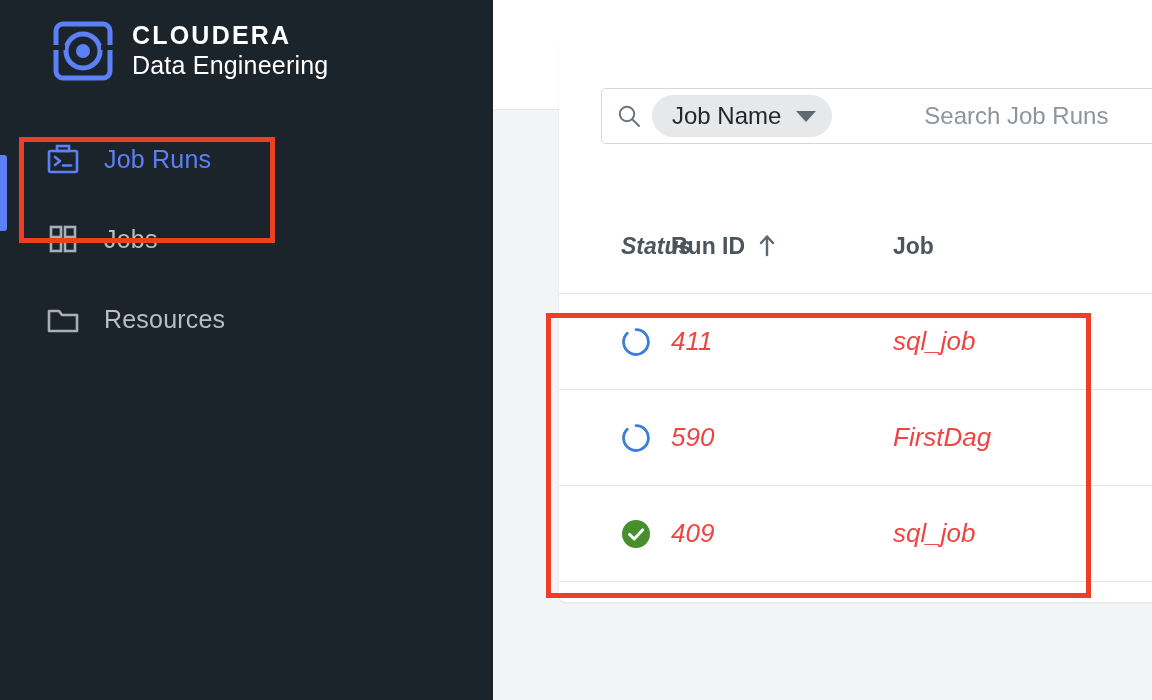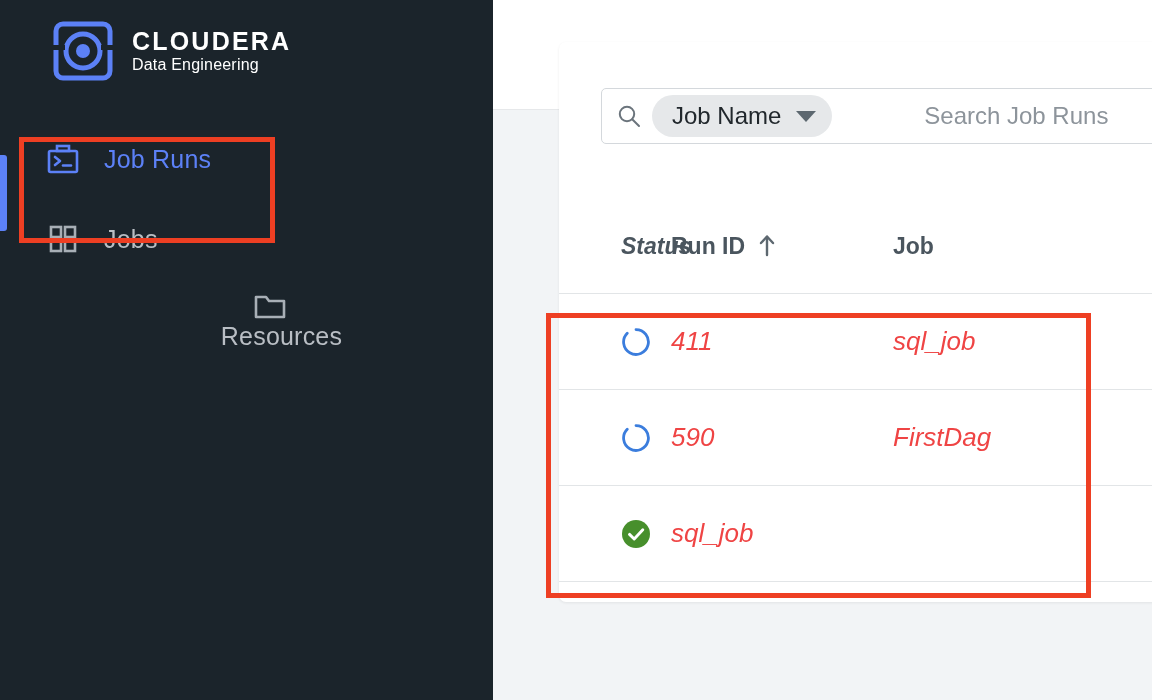--- a/index.html
+++ b/index.html
@@ -19,21 +19,21 @@
     flex: 0 0 493px;
   }
   .brand { display: flex; align-items: center; padding: 20px 0 0 52px; }
   .brand-logo { width: 62px; height: 62px; flex: 0 0 62px; }
   .brand-text { margin-left: 18px; }
   .brand-line1 {
     color: #ffffff; font-size: 25px; font-weight: 700;
     letter-spacing: 2.2px; line-height: 1.05;
   }
   .brand-line2 {
-    color: #ffffff; font-size: 16px; font-weight: 400;
+    color: #ffffff; font-size: 25px; font-weight: 400;
     letter-spacing: 0.2px; line-height: 1.2; margin-top: 1px;
   }
 
   .nav { margin-top: 46px; }
   .nav-item {
     display: flex; align-items: center;
     height: 62px; padding-left: 46px;
     position: relative; cursor: pointer;
   }
   .nav-icon { width: 34px; height: 34px; flex: 0 0 34px; display:flex; align-items:center; justify-content:center; }
@@ -178,21 +178,21 @@
           <svg viewBox="0 0 34 34" width="34" height="34">
             <rect x="5" y="5" width="10" height="10" fill="none" stroke="#a8afb6" stroke-width="2.6"></rect>
             <rect x="19" y="5" width="10" height="10" fill="none" stroke="#a8afb6" stroke-width="2.6"></rect>
             <rect x="5" y="19" width="10" height="10" fill="none" stroke="#a8afb6" stroke-width="2.6"></rect>
             <rect x="19" y="19" width="10" height="10" fill="none" stroke="#a8afb6" stroke-width="2.6"></rect>
           </svg>
         </span>
         <span class="nav-label">Jobs</span>
       </div>
 
-      <div class="nav-item" style="margin-top:18px;flex-direction:column;">
+      <div class="nav-item" style="margin-top:18px;">
         <span class="nav-icon">
           <svg viewBox="0 0 34 34" width="34" height="34">
             <path d="M3 9 h10 l3 4 h15 v16 h-28 Z" fill="none" stroke="#a8afb6" stroke-width="2.6" stroke-linejoin="round"></path>
           </svg>
         </span>
         <span class="nav-label">Resources</span>
       </div>
 
     </nav>
   </aside>
@@ -273,20 +273,23 @@
 
         <div class="trow">
           <div class="col-status">
             <span class="check-badge">
               <svg viewBox="0 0 30 30" width="30" height="30">
                 <circle cx="15" cy="15" r="14" fill="#478f2c"></circle>
                 <path d="M8.5 15.4 L13.2 20 L21.8 10.8" fill="none" stroke="#ffffff" stroke-width="2.9" stroke-linecap="round" stroke-linejoin="round"></path>
               </svg>
             </span>
           </div>
+          <div class="col-runid">
+            <span class="cell-link">409</span>
+          </div>
           <div class="col-job">
             <span class="cell-link">sql_job</span>
           </div>
         </div>
 
       </div>
     </div>
   </section>
 
   <div class="annot annot-nav"></div>

